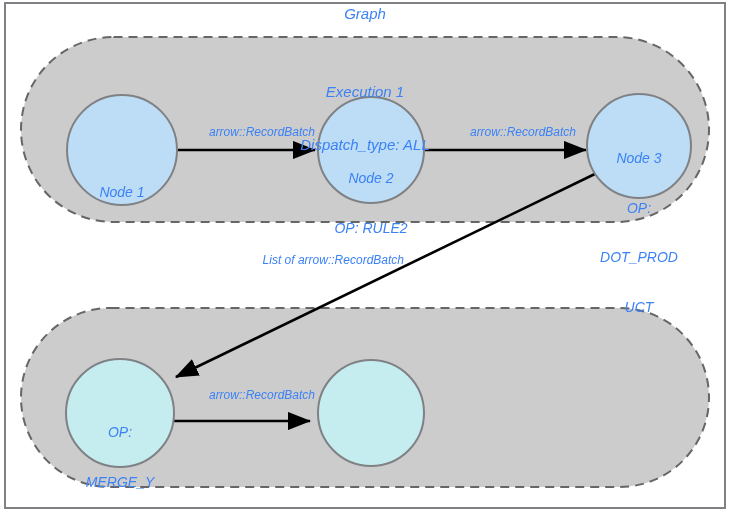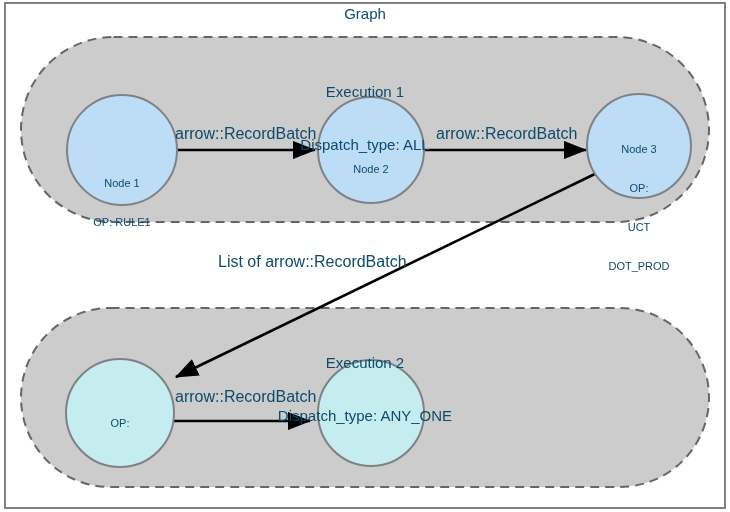--- a/index.html
+++ b/index.html
@@ -31,46 +31,47 @@
   }
   #svg-layer {
     position: absolute;
     left: 0;
     top: 0;
     width: 730px;
     height: 512px;
   }
   .txt {
     position: absolute;
-    color: #0c4a6e;
+    color: #3b82f6;
     text-align: center;
     white-space: pre;
     line-height: 1.18;
     pointer-events: none;
+    font-style: italic;
   }
   #graph-title {
     left: 0;
     top: 5px;
     width: 730px;
     font-size: 15px;
   }
   .exec-label {
     font-size: 15px;
     text-align: center;
   }
   #exec1-label { left: 20px; top: 48px; width: 690px; }
   #exec2-label { left: 20px; top: 319px; width: 690px; }
 
   .node-label {
-    font-size: 11px;
+    font-size: 14px;
     text-align: center;
   }
   .edge-label {
-    font-size: 16px;
-    text-align: center;
+    font-size: 12px;
+    text-align: right;
   }
 </style>
 </head>
 <body>
 
 <div id="canvas">
   <div id="frame"></div>
 
   <svg id="svg-layer" viewBox="0 0 730 512" xmlns="http://www.w3.org/2000/svg">
     <defs>
@@ -102,43 +103,40 @@
     <circle cx="371" cy="413" r="53" fill="#c5ecef" stroke="#7f8185" stroke-width="2"></circle>
   </svg>
 
   <div class="txt" id="graph-title">Graph</div>
 
   <div class="txt exec-label" id="exec1-label">
     <div>Execution 1</div>
     <div>Dispatch_type: ALL</div>
   </div>
 
-  <div class="txt exec-label" id="exec2-label">
-    <div>Execution 2</div>
-    <div>Dispatch_type: ANY_ONE</div>
-  </div>
 
   <div class="txt node-label" style="left:62px; top:151px; width:120px;">
     <div>Node 1</div>
-    <div>OP: RULE1</div>
   </div>
 
   <div class="txt node-label" style="left:311px; top:137px; width:120px;">
     <div>Node 2</div>
+    <div>OP: RULE2</div>
   </div>
 
   <div class="txt node-label" style="left:579px; top:117px; width:120px;">
     <div>Node 3</div>
     <div>OP:</div>
+    <div>DOT_PROD</div>
     <div>UCT</div>
-    <div>DOT_PROD</div>
   </div>
 
   <div class="txt node-label" style="left:60px; top:391px; width:120px;">
     <div>OP:</div>
+    <div>MERGE_Y</div>
   </div>
 
 
   <div class="txt edge-label" style="left:175px; top:125px; width:140px;">arrow::RecordBatch</div>
 
   <div class="txt edge-label" style="left:436px; top:125px; width:140px;">arrow::RecordBatch</div>
 
   <div class="txt edge-label" style="left:218px; top:253px; width:186px;">List of arrow::RecordBatch</div>
 
   <div class="txt edge-label" style="left:175px; top:388px; width:140px;">arrow::RecordBatch</div>

